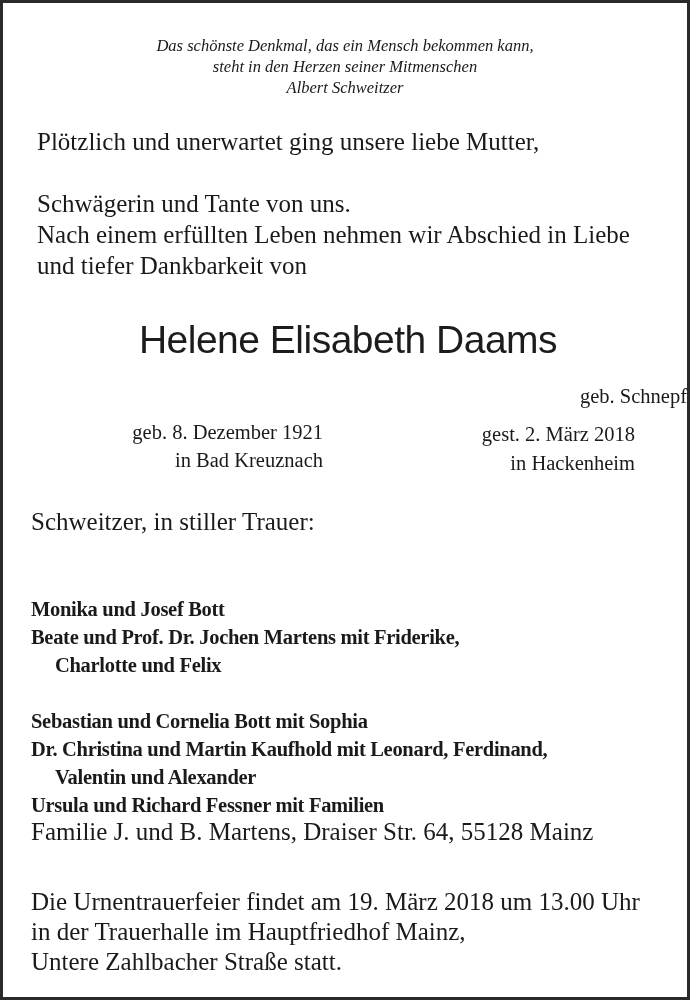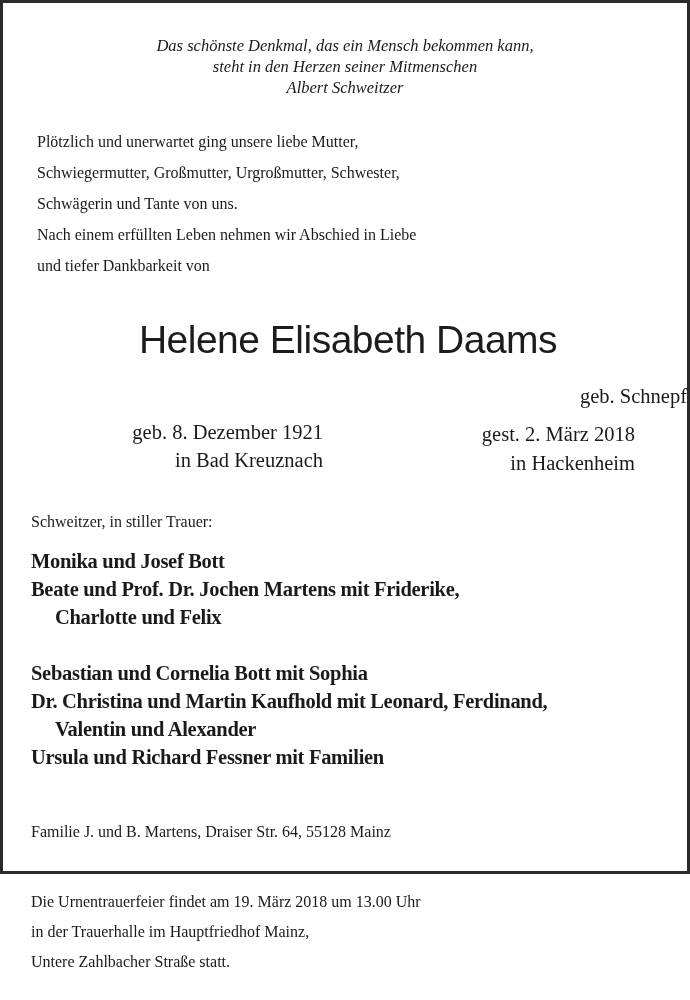--- a/index.html
+++ b/index.html
@@ -1,52 +1,51 @@
 <!DOCTYPE html>
 <html><head>
   <meta charset="utf-8">
   <style>
     html, body { margin: 0; padding: 0; background: #ffffff; }
     body { width: 690px; height: 1000px; position: relative; overflow: hidden; }
     .frame {
       position: absolute; left: 0; top: 0;
-      width: 690px; height: 874px;
+      width: 690px; height: 1000px;
       box-sizing: border-box;
       border: 3px solid #2a2a2a;
       background: #ffffff;
       color: #1a1a1a;
       font-family: "Liberation Serif", serif;
     }
     .abs { position: absolute; white-space: nowrap; }
     .quote {
       left: 0; width: 684px; text-align: center;
       font-style: italic; font-size: 16.5px; line-height: 20px;
     }
-    .body-text { left: 34px; font-size: 16px; line-height: 26px; }
+    .body-text { left: 34px; font-size: 25px; line-height: 26px; }
     .name {
       left: 0; width: 690px; text-align: center;
       font-family: "Liberation Sans", sans-serif;
       font-size: 39px; letter-spacing: -0.5px; font-weight: 400;
       color: #1c1c1c;
     }
     .center-line { text-align: right; font-size: 20.5px; line-height: 28px; }
-    .mourner { left: 28px; font-weight: bold; font-size: 20.5px; line-height: 28px; letter-spacing: -0.3px; }
+    .mourner { left: 28px; font-weight: bold; font-size: 20.5px; line-height: 28px; letter-spacing: -0.3px; margin-top: 48px; }
     .mourner.indent { left: 52px; }
   </style>
 </head>
 <body>
 
 <div class="frame">
 
   <div class="abs quote" style="top:33px;">Das schönste Denkmal, das ein Mensch bekommen kann,</div>
   <div class="abs quote" style="top:54px;">steht in den Herzen seiner Mitmenschen</div>
   <div class="abs quote" style="top:75px;">Albert Schweitzer</div>
 
   <div class="abs body-text" style="top:126px;">Plötzlich und unerwartet ging unsere liebe Mutter,</div>
-  <div class="abs body-text" style="top:157px;">Schwiegermutter, Großmutter, Urgroßmutter, Schwester,</div>
   <div class="abs body-text" style="top:188px;">Schwägerin und Tante von uns.</div>
   <div class="abs body-text" style="top:219px;">Nach einem erfüllten Leben nehmen wir Abschied in Liebe</div>
   <div class="abs body-text" style="top:250px;">und tiefer Dankbarkeit von</div>
 
   <div class="abs name" style="top:315px;">Helene Elisabeth Daams</div>
   <div class="abs center-line" style="top:379px; left:0; width:684px;">geb. Schnepf</div>
 
   <div class="abs center-line" style="top:415px; left:60px; width:260px;">geb. 8. Dezember 1921</div>
   <div class="abs center-line" style="top:443px; left:60px; width:260px;">in Bad Kreuznach</div>
   <div class="abs center-line" style="top:417px; left:372px; width:260px;">gest. 2. März 2018</div>

